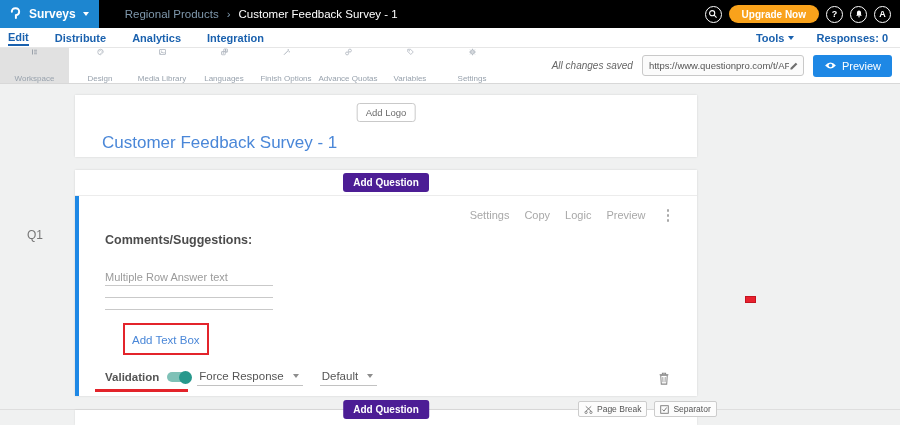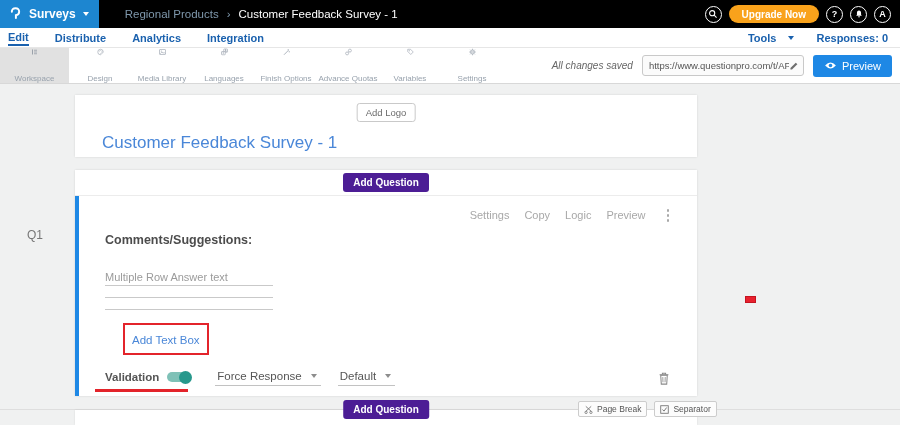--- a/index.html
+++ b/index.html
@@ -17,21 +17,21 @@
   .crumb-current { color:#ffffff; }
   .topbar-right { margin-left:auto; display:flex; align-items:center; gap:7px; padding-right:9px; }
   .circle-btn { width:17px; height:17px; border:1.5px solid #fff; border-radius:50%; display:flex; align-items:center; justify-content:center; color:#fff; font-size:9px; font-weight:700; cursor:pointer; background:transparent; }
   .upgrade-btn { background:#f9a21b; color:#fff; border:none; border-radius:9px; height:18px; padding:0 13px; font-size:10px; font-weight:700; font-family:inherit; cursor:pointer; }
 
   
   .nav { display:flex; align-items:center; height:19px; background:#fff; padding:0 12px 0 8px; }
   .nav-item { font-size:11px; font-weight:700; color:#1a61ae; margin-right:26px; cursor:pointer; padding:1px 0; }
   .nav-item.active { border-bottom:2px solid #1a61ae; }
   .nav-right { margin-left:auto; display:flex; align-items:center; gap:22px; }
-  .tools { display:flex; align-items:center; gap:12px; font-size:11px; font-weight:700; color:#1a61ae; cursor:pointer; }
+  .tools { display:flex; align-items:center; gap:4px; font-size:11px; font-weight:700; color:#1a61ae; cursor:pointer; }
   .responses { font-size:11px; font-weight:700; color:#1a61ae; cursor:pointer; }
 
   
   .toolbar { display:flex; align-items:stretch; height:37px; background:#fff; border-top:1px solid #e6e6e6; border-bottom:1px solid #d8d8d8; }
   .tool-item { width:62px; display:flex; flex-direction:column; align-items:center; justify-content:space-between; gap:18px; color:#8d97a3; cursor:pointer; }
   .tool-item.active { background:#e1e1e1; width:69px; }
   .tool-label { font-size:8px; color:#98a2ad; white-space:nowrap; }
   .toolbar-right { margin-left:auto; display:flex; align-items:center; gap:9px; padding-right:8px; }
   .saved-text { font-size:10px; font-style:italic; color:#666; white-space:nowrap; }
   .url-wrap { display:flex; align-items:center; width:162px; height:21px; border:1px solid #c9c9c9; border-radius:3px; background:#fbfbfb; padding:0 4px 0 6px; }
@@ -63,21 +63,21 @@
   .add-textbox-wrap { display:inline-block; margin-top:13px; margin-left:18px; border:2px solid #e3242b; padding:5px 7px; }
   .add-textbox-link { font-size:11.5px; color:#4a87d8; cursor:pointer; }
   .validation-row { position:absolute; left:26px; right:26px; bottom:10px; display:flex; align-items:center; }
   .validation-group { position:relative; display:flex; align-items:center; gap:8px; padding-bottom:2px; }
   .validation-label { font-size:11.5px; font-weight:600; color:#555; }
   .toggle { position:relative; width:24px; height:10px; border-radius:5px; background:#7fc1b7; cursor:pointer; }
   .toggle-knob { position:absolute; right:-1px; top:-1.5px; width:13px; height:13px; border-radius:50%; background:#27988c; }
   .red-underline { position:absolute; left:-10px; bottom:-7px; width:93px; height:3px; background:#e3242b; }
   .dropdown { display:flex; align-items:center; gap:9px; border-bottom:1px solid #c2c2c2; padding:0 4px 3px 2px; color:#555; font-size:11.5px; cursor:pointer; }
   .dropdown .caret { color:#8d8d8d; }
-  .dd-force { margin-left:24px; }
+  .dd-force { margin-left:6px; }
   .dd-default { margin-left:17px; }
   .trash-btn { margin-left:auto; color:#8a8a8a; cursor:pointer; display:flex; align-items:center; }
 
   .bottom-divider { position:absolute; left:0; top:325px; width:900px; height:1px; background:#dedede; }
   .next-card-sliver { position:absolute; left:75px; top:326px; width:622px; height:15px; background:#fff; box-shadow:0 0 2px rgba(0,0,0,0.1); }
   .bottom-aq { position:absolute; left:50%; transform:translateX(-50%); top:316px; margin-left:-64px; }
   .chips { position:absolute; left:578px; top:317px; display:flex; gap:7px; }
   .chip { display:flex; align-items:center; gap:4px; background:#fcfcfc; border:1px solid #ccc; border-radius:2px; padding:2px 5px; font-size:8.5px; color:#555; cursor:pointer; }
   .red-marker { position:absolute; left:745px; top:212px; width:11px; height:7px; background:#e8212e; border:1px solid #c41420; }
 

